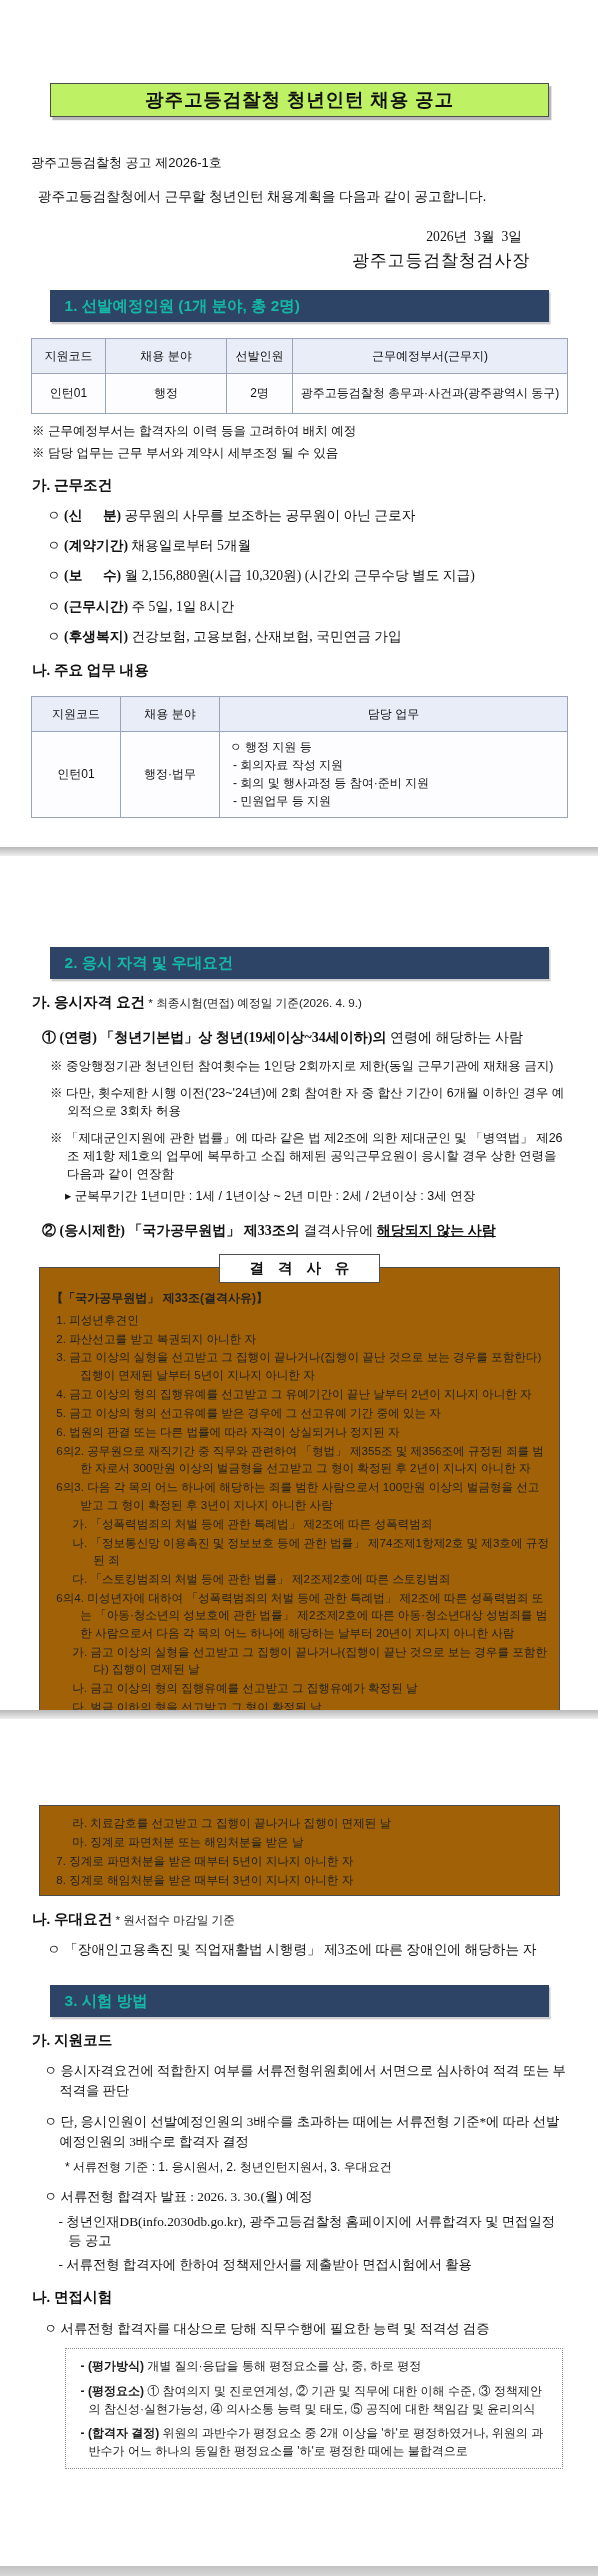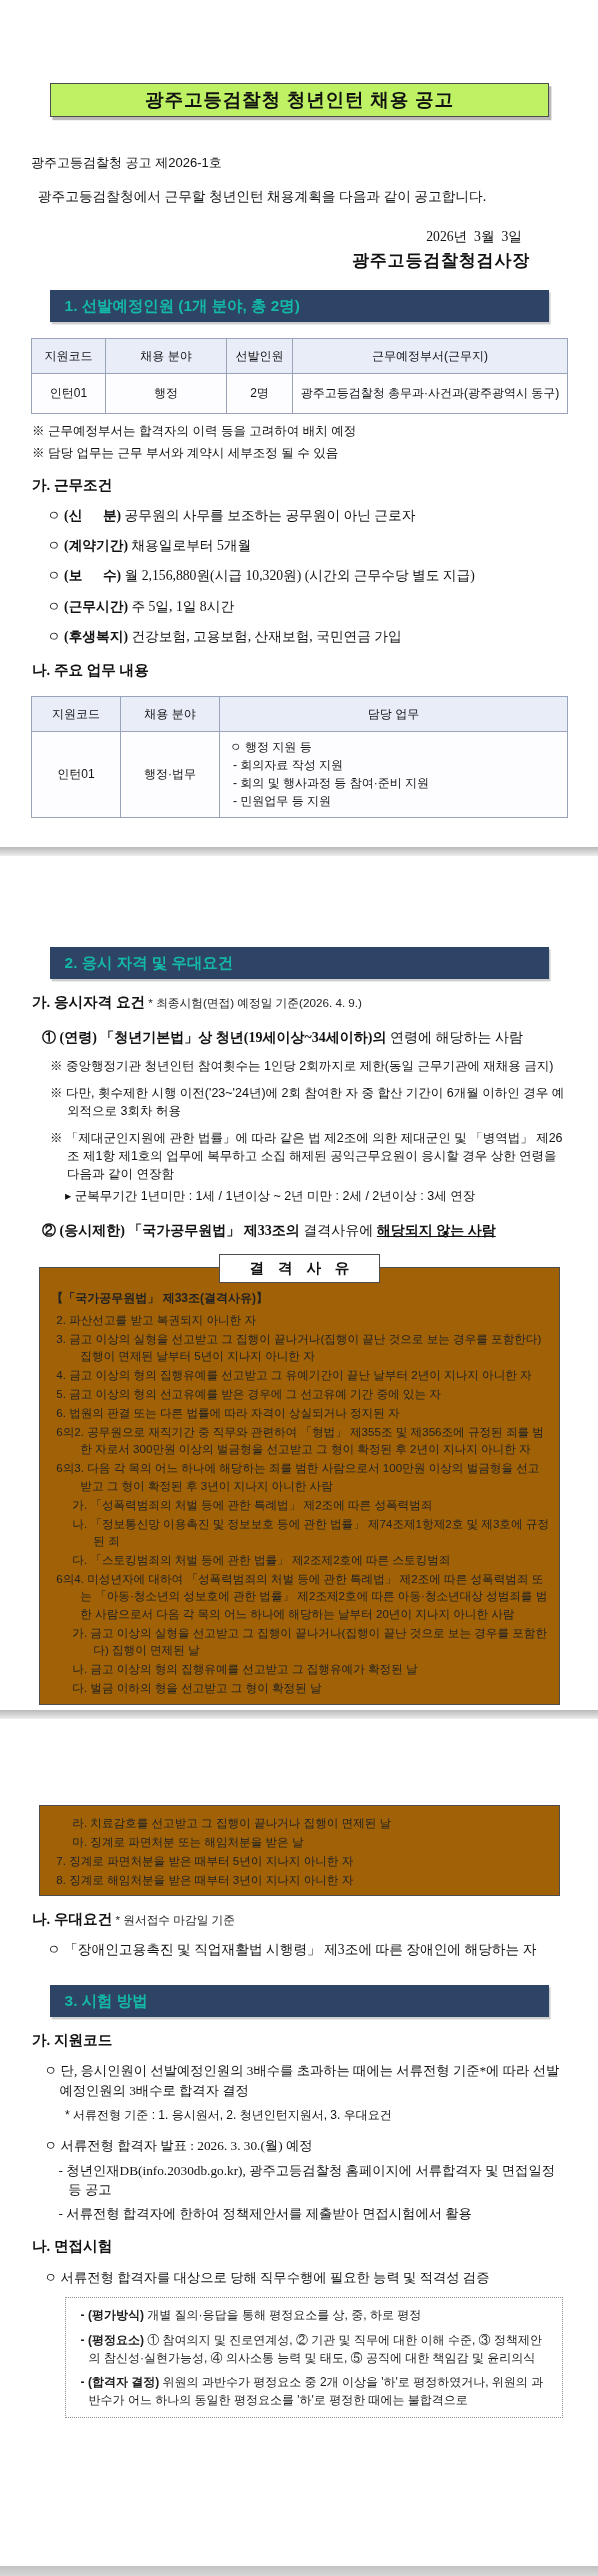--- a/index.html
+++ b/index.html
@@ -8,21 +8,21 @@
   .p1{height:847px}.p2{height:854px}.p3{height:847px}
   .sep{height:9px;background:linear-gradient(180deg,#b9b9b9 0%,#d6d6d6 55%,#eeeeee 100%);}
   .sep.last{height:10.5px;background:linear-gradient(180deg,#c2c2c2 0%,#d9d9d9 100%);}
 
   .title-box{margin:83px 50px 0;background:#bef264;border:1.6px solid #4d4d4d;
     box-shadow:2.4px 3.2px 0 #b9b9b9;text-align:center;
     font-family:"Liberation Sans",sans-serif;font-weight:bold;font-size:18.6px;line-height:32px;letter-spacing:0.8px;}
   .notice-no{margin:37px 31px 0;font-family:"Liberation Sans",sans-serif;font-size:13px;}
   .intro{margin:14.6px 31px 0;font-size:13.7px;line-height:1.5;white-space:pre-wrap;}
   .date-line{margin:21px 77px 0 0;text-align:right;font-size:13.7px;white-space:pre-wrap;}
-  .signer{margin:3.2px 69px 0 0;text-align:right;font-size:17px;font-weight:bold;letter-spacing:0.8px;}
+  .signer{margin:3.2px 69px 0 0;text-align:right;font-size:17px;font-weight:normal;letter-spacing:0.8px;}
 
   .secbar{margin:18px 50px 0;background:#2e4466;color:#14b8a6;font-family:"Liberation Sans",sans-serif;
     font-weight:bold;font-size:15.4px;line-height:32px;padding-left:14.6px;box-shadow:1.6px 2.4px 0 #cfcfcf;}
   .secbar.mt30{margin-top:24px}
 
   table.tbl{margin:16px 31px 0;border-collapse:collapse;width:537px;table-layout:fixed;
     font-family:"Liberation Sans",sans-serif;font-size:12px;border:1.6px solid #000;}
   .tbl th,.tbl td{border:0.8px solid #9aa4b8;text-align:center;padding:3.2px 3.2px;vertical-align:middle;}
   .tbl th{background:#e9edf8;font-weight:normal;height:27.5px;}
   .tbl td{height:32px;background:#fdfdff;}
@@ -155,20 +155,21 @@
   <div class="star">※ 「제대군인지원에 관한 법률」에 따라 같은 법 제2조에 의한 제대군인 및 「병역법」 제26조 제1항 제1호의 업무에 복무하고 소집 해제된 공익근무요원이 응시할 경우 상한 연령을 다음과 같이 연장함</div>
   <div class="star-sub">▸ 군복무기간 1년미만 : 1세 / 1년이상 ~ 2년 미만 : 2세 / 2년이상 : 3세 연장</div>
 
   <div class="item-circ">
     <span class="b">② (응시제한) 「국가공무원법」 제33조의</span><span> 결격사유에 </span><span class="ul">해당되지 않는 사람</span>
   </div>
 
   <div class="disq-title">결 격 사 유</div>
   <div class="disq-box">
     <div class="disq-head">【「국가공무원법」 제33조(결격사유)】</div>
+    <div class="disq-item">1. 피성년후견인</div>
     <div class="disq-item">2. 파산선고를 받고 복권되지 아니한 자</div>
     <div class="disq-item">3. 금고 이상의 실형을 선고받고 그 집행이 끝나거나(집행이 끝난 것으로 보는 경우를 포함한다) 집행이 면제된 날부터 5년이 지나지 아니한 자</div>
     <div class="disq-item">4. 금고 이상의 형의 집행유예를 선고받고 그 유예기간이 끝난 날부터 2년이 지나지 아니한 자</div>
     <div class="disq-item">5. 금고 이상의 형의 선고유예를 받은 경우에 그 선고유예 기간 중에 있는 자</div>
     <div class="disq-item">6. 법원의 판결 또는 다른 법률에 따라 자격이 상실되거나 정지된 자</div>
     <div class="disq-item">6의2. 공무원으로 재직기간 중 직무와 관련하여 「형법」 제355조 및 제356조에 규정된 죄를 범한 자로서 300만원 이상의 벌금형을 선고받고 그 형이 확정된 후 2년이 지나지 아니한 자</div>
     <div class="disq-item">6의3. 다음 각 목의 어느 하나에 해당하는 죄를 범한 사람으로서 100만원 이상의 벌금형을 선고받고 그 형이 확정된 후 3년이 지나지 아니한 사람</div>
     <div class="disq-item sub">가. 「성폭력범죄의 처벌 등에 관한 특례법」 제2조에 따른 성폭력범죄</div>
     <div class="disq-item sub">나. 「정보통신망 이용촉진 및 정보보호 등에 관한 법률」 제74조제1항제2호 및 제3호에 규정된 죄</div>
     <div class="disq-item sub">다. 「스토킹범죄의 처벌 등에 관한 법률」 제2조제2호에 따른 스토킹범죄</div>
@@ -190,20 +191,21 @@
   </div>
 
   <div class="h-gana">
     <span>나. 우대요건</span><span class="h-note"> * 원서접수 마감일 기준</span>
   </div>
   <div class="pref">ㅇ 「장애인고용촉진 및 직업재활법 시행령」 제3조에 따른 장애인에 해당하는 자</div>
 
   <div class="secbar mt30">3. 시험 방법</div>
 
   <div class="h-gana">가. 지원코드</div>
+  <div class="bullet">ㅇ 응시자격요건에 적합한지 여부를 서류전형위원회에서 서면으로 심사하여 적격 또는 부적격을 판단</div>
   <div class="bullet">ㅇ 단, 응시인원이 선발예정인원의 3배수를 초과하는 때에는 서류전형 기준*에 따라 선발예정인원의 3배수로 합격자 결정</div>
   <div class="fn">* 서류전형 기준 : 1. 응시원서, 2. 청년인턴지원서, 3. 우대요건</div>
   <div class="bullet">ㅇ 서류전형 합격자 발표 : 2026. 3. 30.(월) 예정</div>
   <div class="dash">- 청년인재DB(info.2030db.go.kr), 광주고등검찰청 홈페이지에 서류합격자 및 면접일정 등 공고</div>
   <div class="dash">- 서류전형 합격자에 한하여 정책제안서를 제출받아 면접시험에서 활용</div>
 
   <div class="h-gana">나. 면접시험</div>
   <div class="bullet">ㅇ 서류전형 합격자를 대상으로 당해 직무수행에 필요한 능력 및 적격성 검증</div>
 
   <div class="dotted-box">

